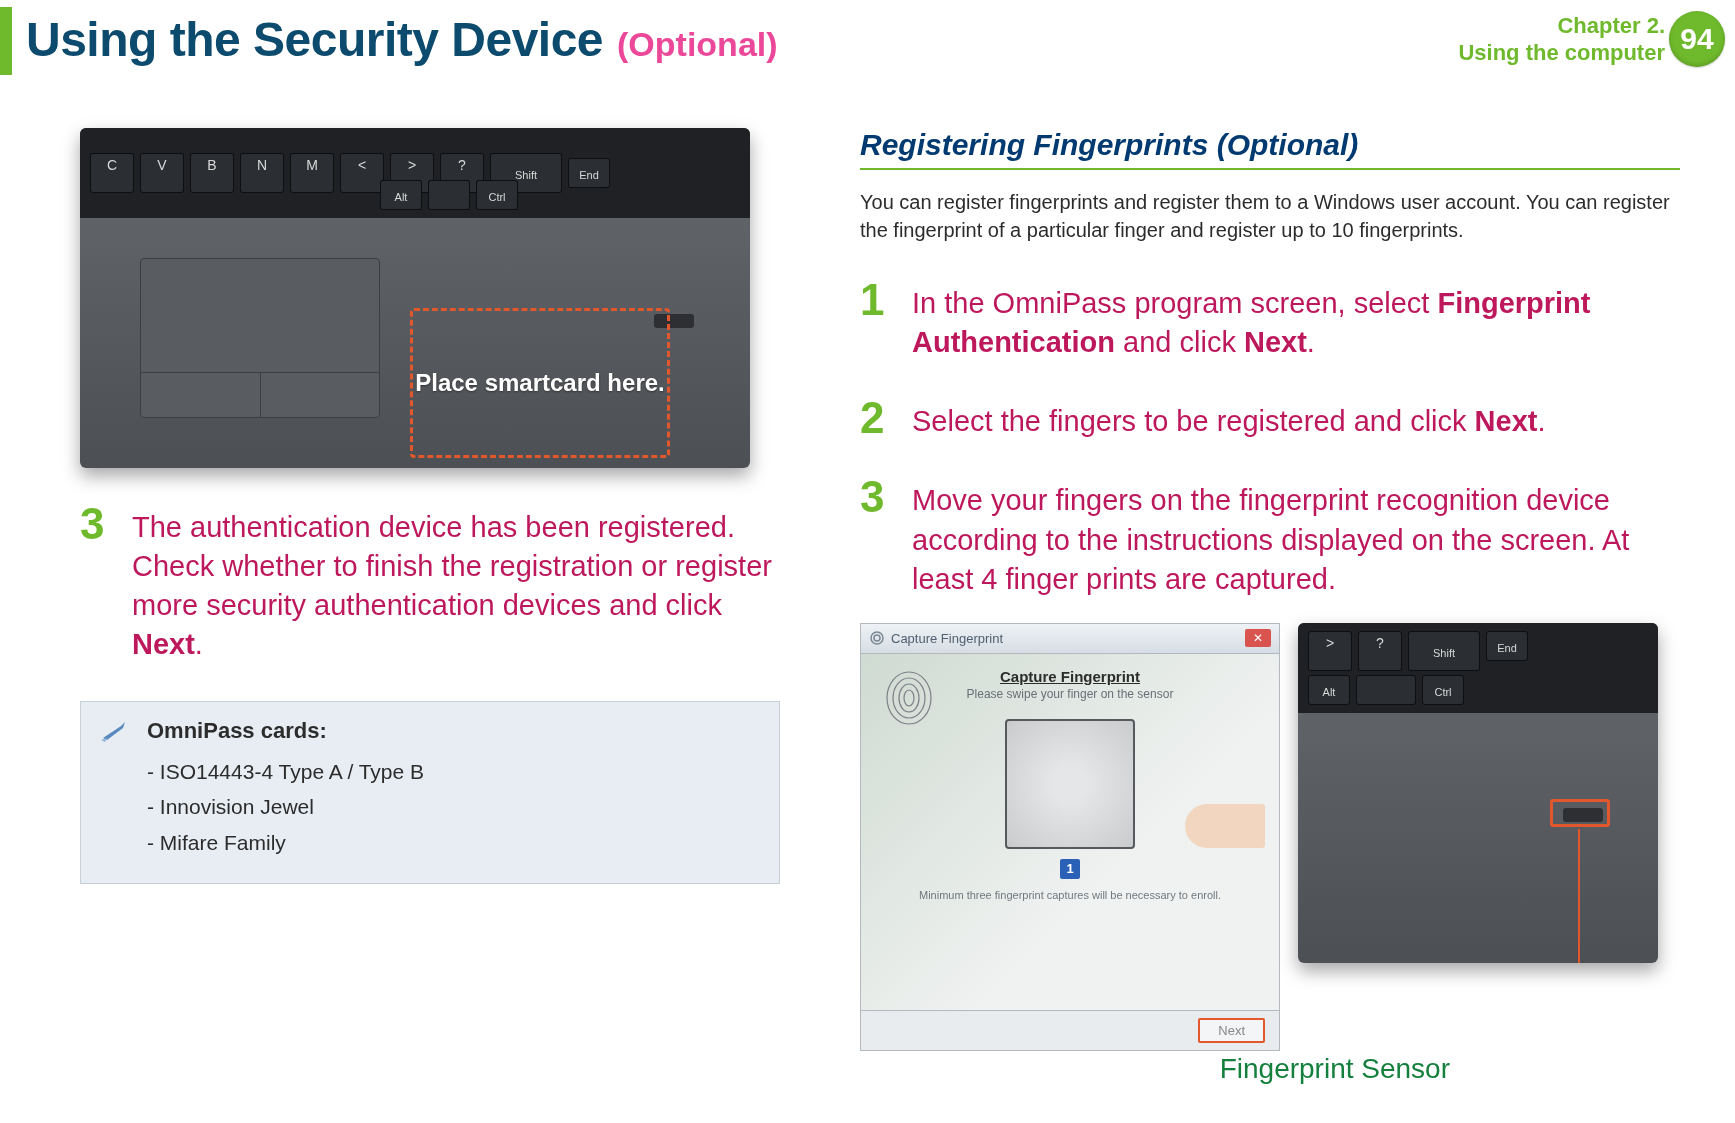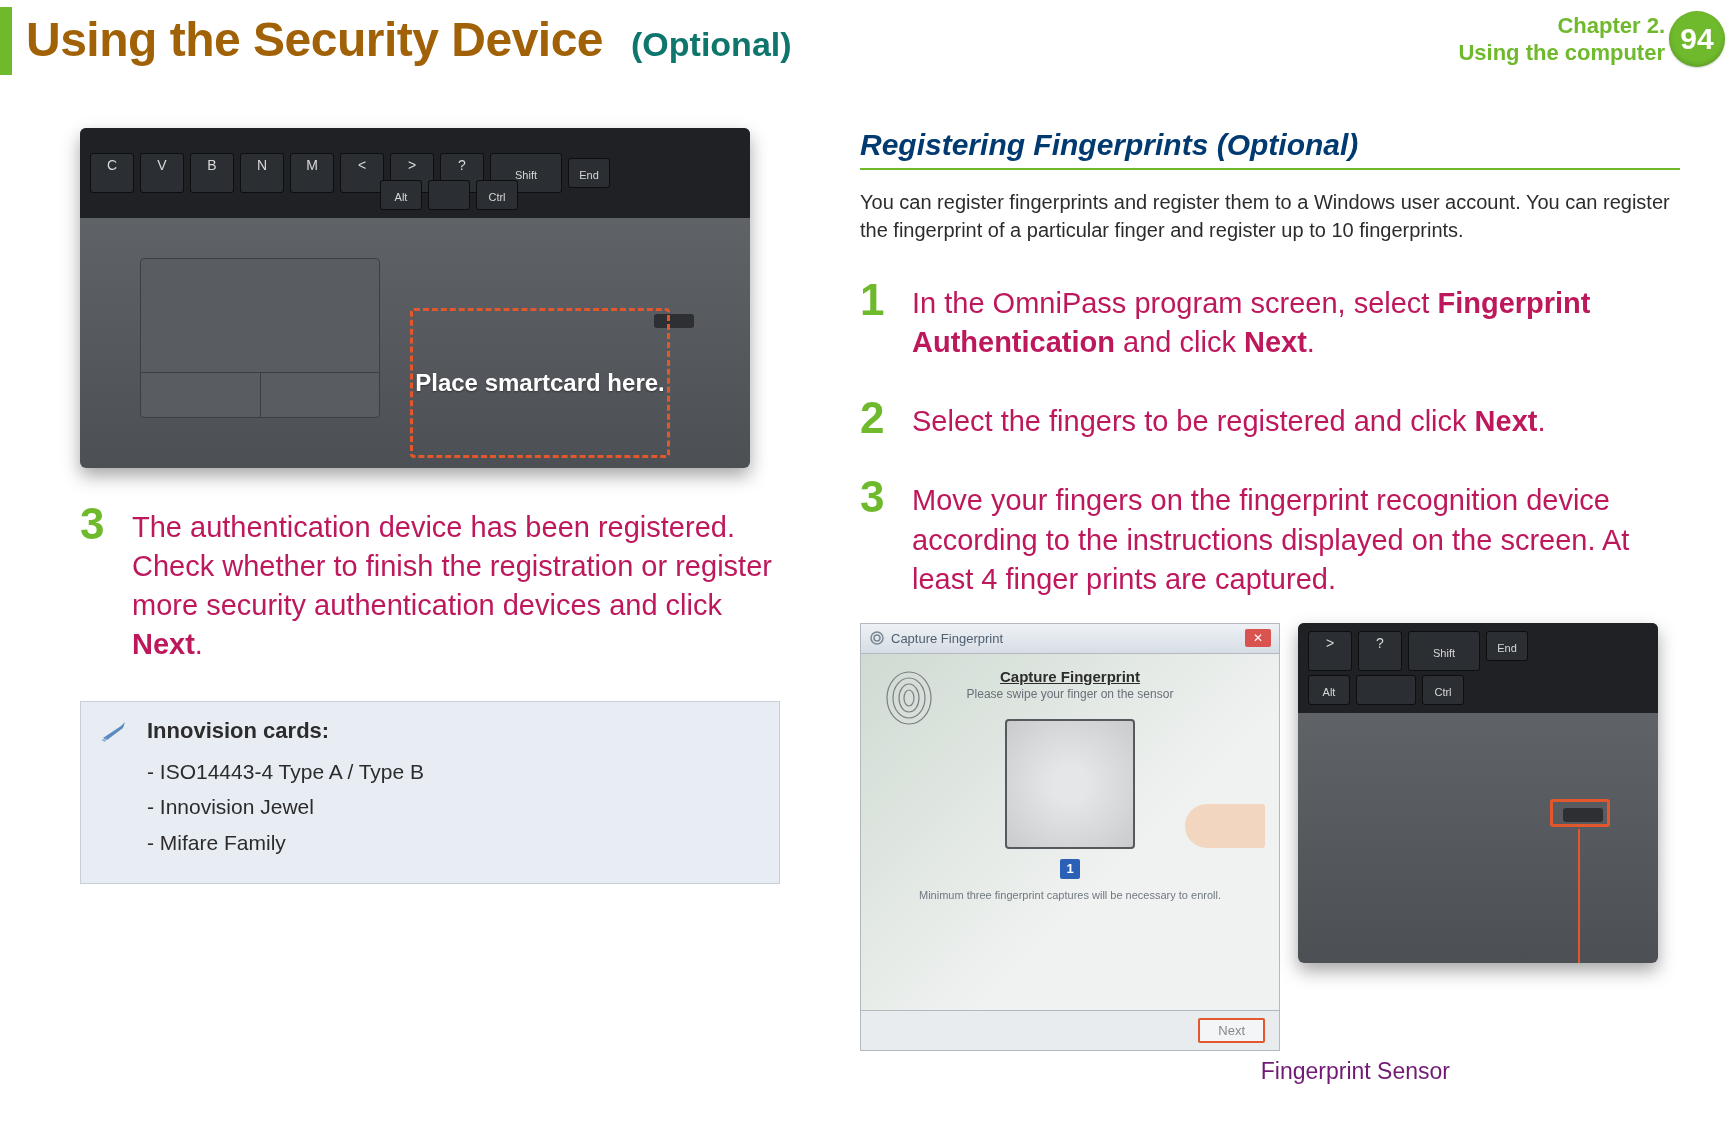--- a/index.html
+++ b/index.html
@@ -19,29 +19,29 @@
   }
   .header-accent {
     width: 12px;
     height: 68px;
     background: #6fb92c;
     margin-top: 4px;
   }
   .header-title {
     font-size: 48px;
     font-weight: 700;
-    color: #a16207;
+    color: #0c4a6e;
     margin-left: 14px;
     letter-spacing: -0.5px;
   }
   .header-optional {
     font-size: 34px;
     font-weight: 600;
-    color: #0f766e;
-    margin-left: 28px;
+    color: #ec4899;
+    margin-left: 14px;
     margin-top: 10px;
   }
   .header-right {
     margin-left: auto;
     display: flex;
     align-items: center;
     padding-right: 10px;
   }
   .chapter-block {
     text-align: right;
@@ -334,22 +334,22 @@
     content:"";
     position:absolute;
     bottom:-2px; left:-150px;
     width:152px; height:2px;
     background:#e2572b;
   }
   .fp-label {
     position: absolute;
     bottom: -34px;
     right: 230px;
-    font-size: 23px;
-    color: #701a75;
+    font-size: 28px;
+    color: #15803d;
     white-space: nowrap;
   }
   .img-row-wrap { position: relative; }
 </style>
 </head>
 <body>
 
 <div class="header">
   <div class="header-accent"></div>
   <div class="header-title">Using the Security Device</div>
@@ -399,21 +399,21 @@
       </div>
     </div>
 
     <div class="note-box">
       <div class="note-icon">
         <svg viewBox="0 0 28 24">
             <path d="M4 18 L22 6 L26 2 L24 8 L8 20 Z" fill="#5a8abf"></path>
             <path d="M2 20 L8 18 L6 22 Z" fill="#8fb6da"></path>
           </svg>
       </div>
-      <div class="note-title">Innovision cards:</div>
+      <div class="note-title">OmniPass cards:</div>
       <div class="note-list">
         <div>- ISO14443-4 Type A / Type B</div>
         <div>- Innovision Jewel</div>
         <div>- Mifare Family</div>
       </div>
     </div>
   </div>
 
   <div class="col-right">
 

